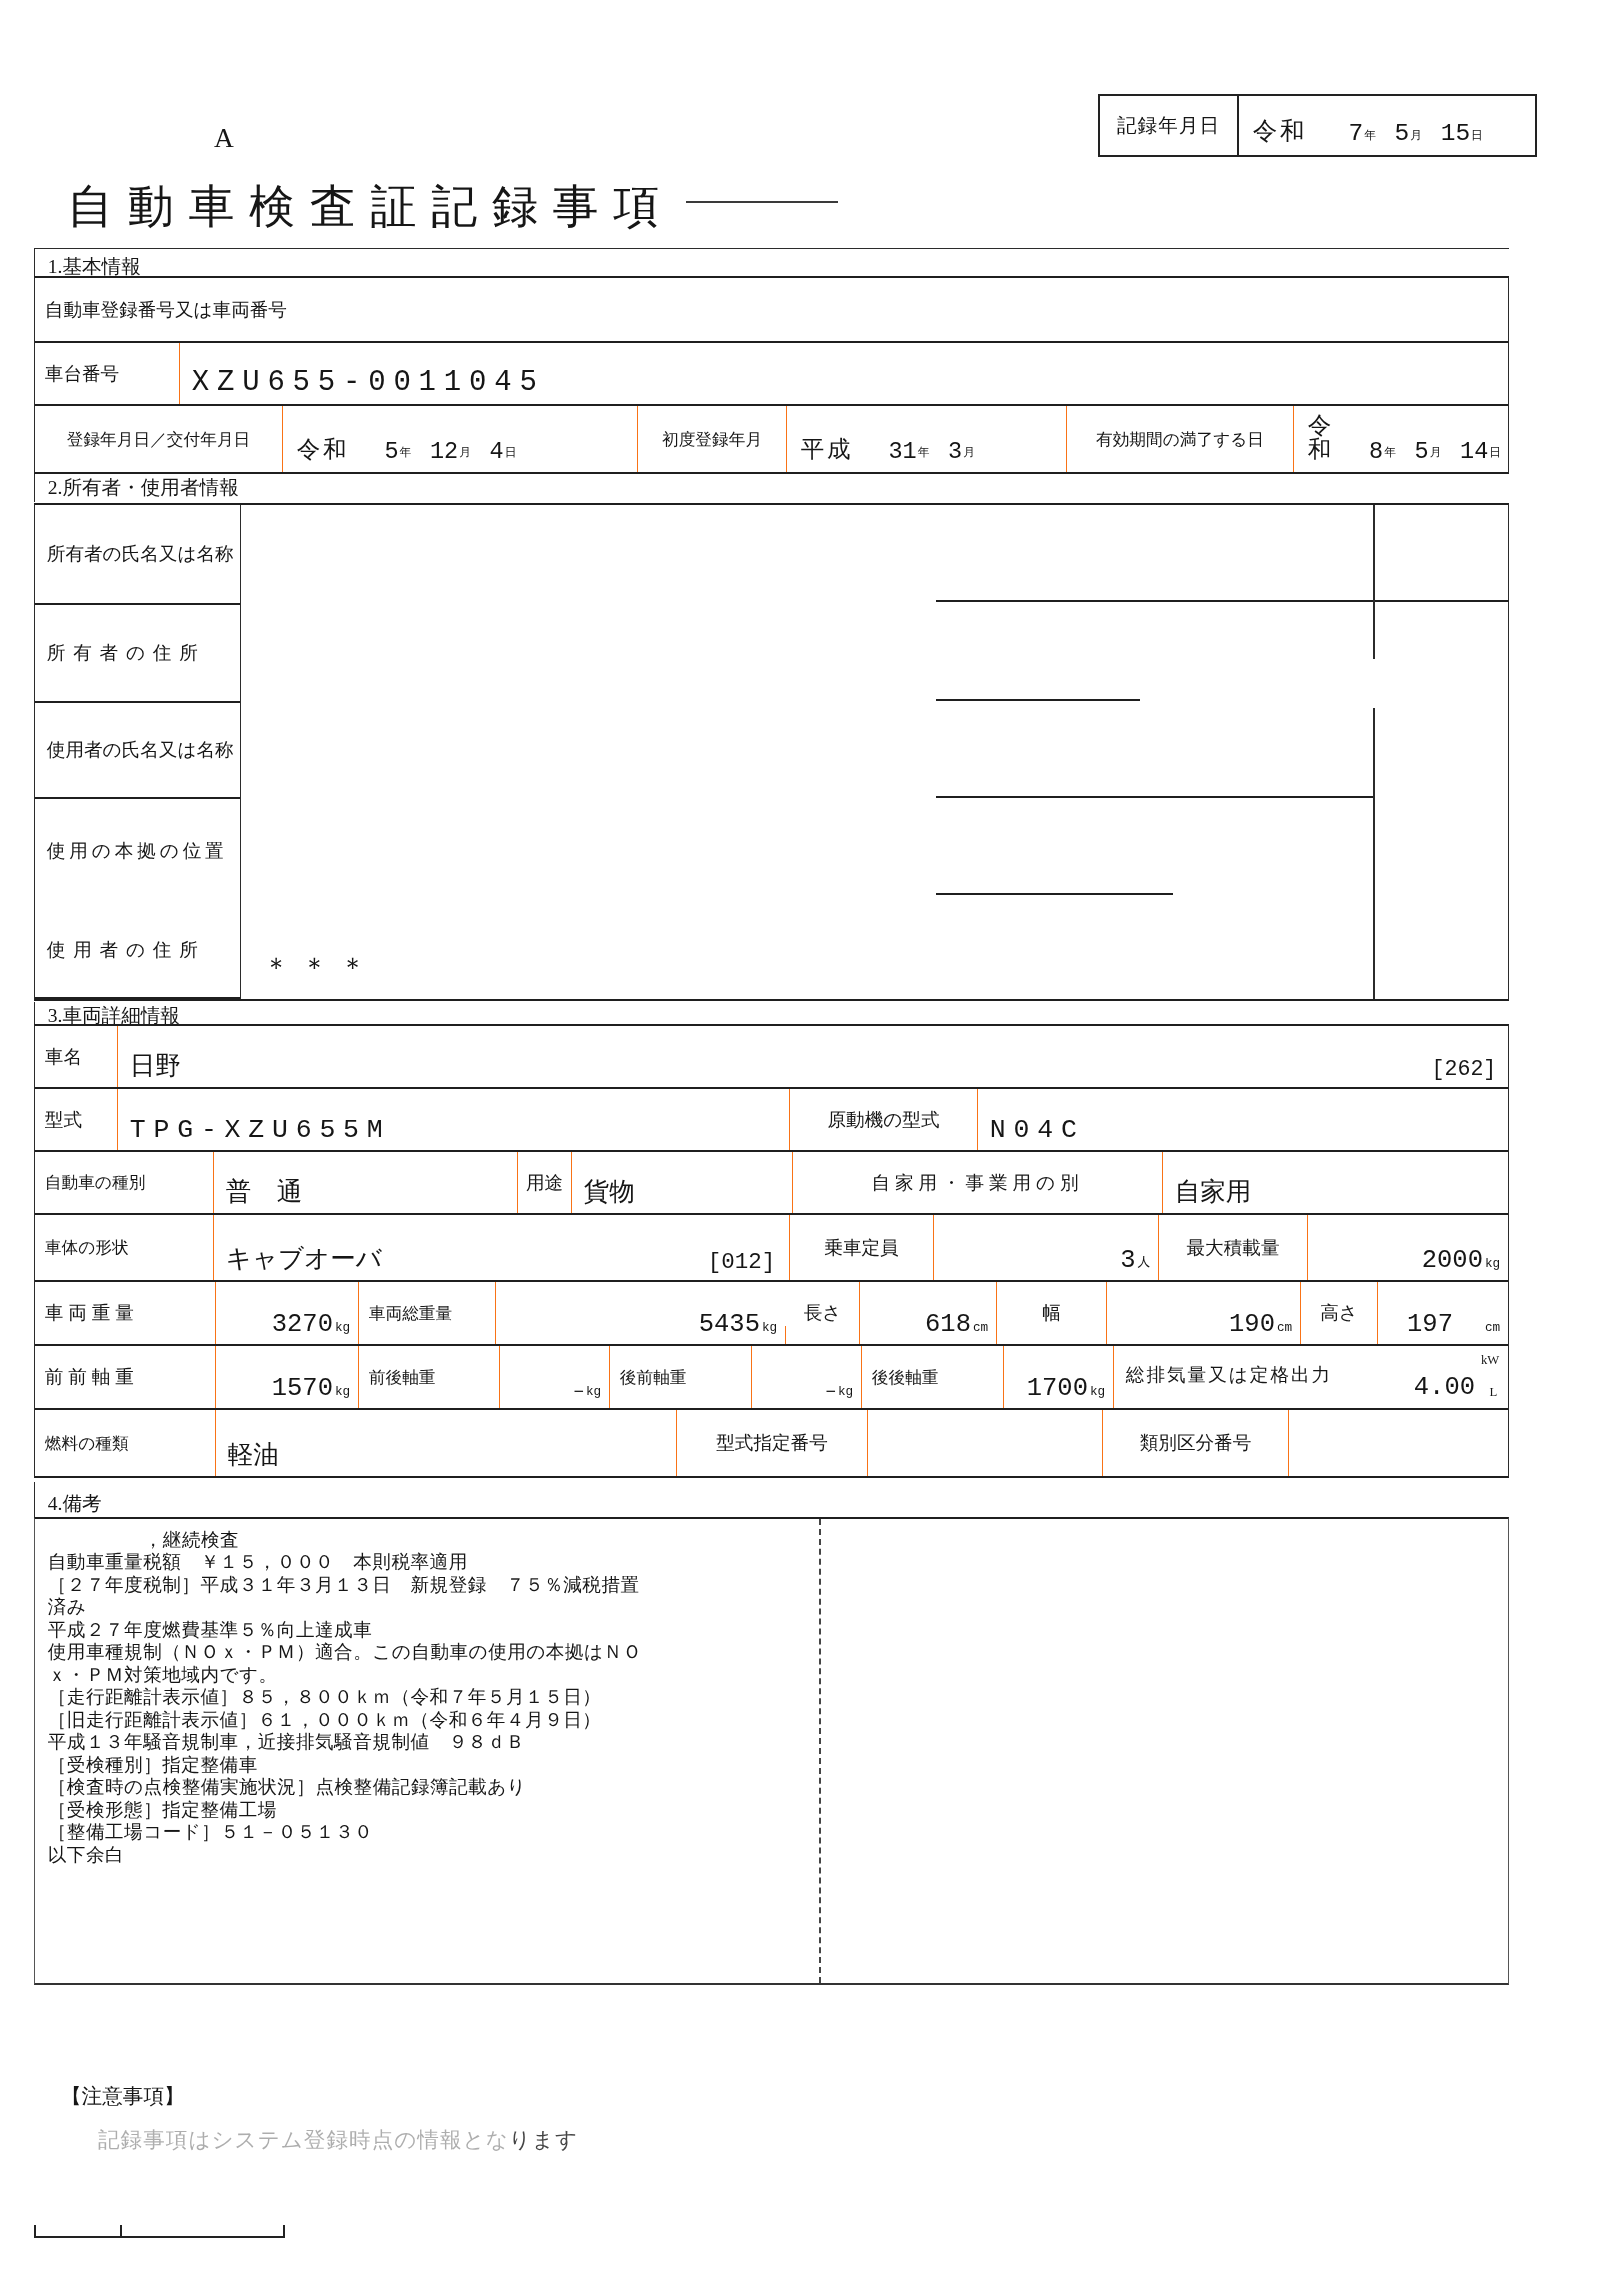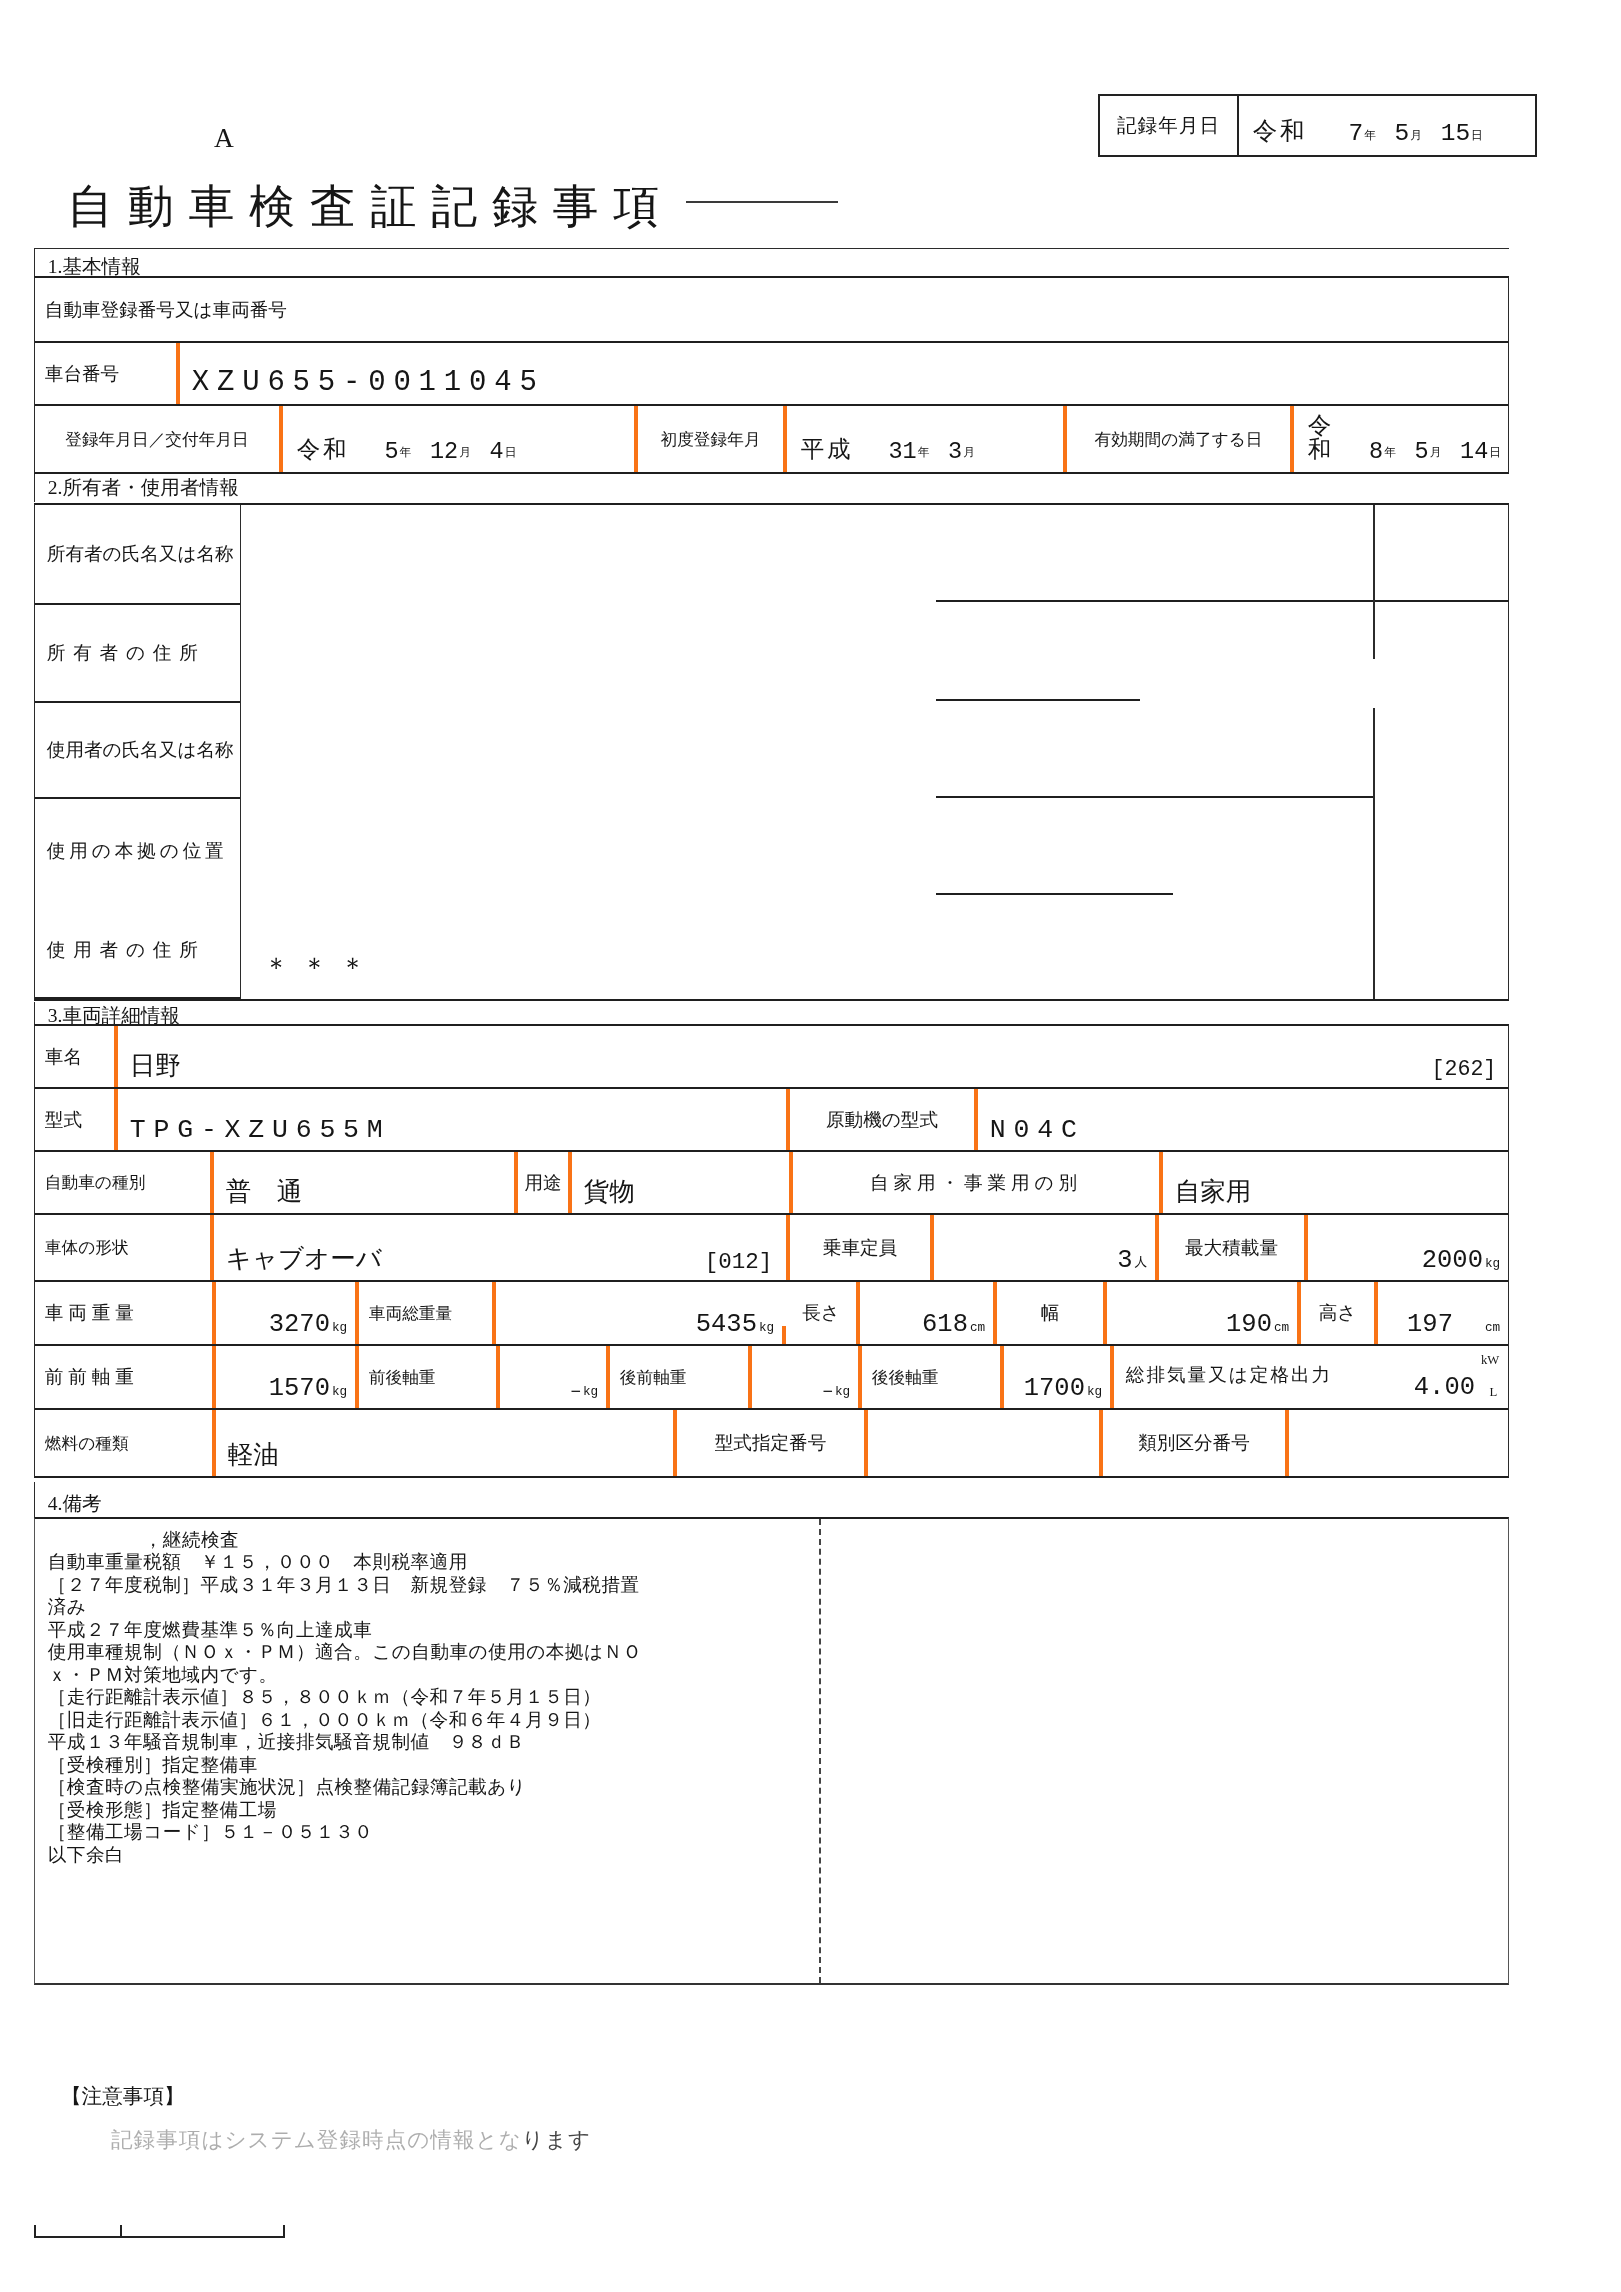--- a/index.html
+++ b/index.html
@@ -9,21 +9,21 @@
   .tab{position:absolute;left:34px;width:1475px;box-sizing:border-box;
        border-left:1px solid #2b2b2b;font-size:19.6px;padding-left:12.7px;color:#161616;}
   .tab.first{border-top:1px solid #2b2b2b;padding-top:3.9px;}
   
   .tbl{position:absolute;left:34px;width:1475px;box-sizing:border-box;background:#fff;
        border:1px solid #2b2b2b;border-top:2.9px solid #1f1f1f;border-bottom:2.9px solid #1f1f1f;
        display:flex;flex-direction:column;}
   .row{display:flex;border-bottom:2.9px solid #1f1f1f;box-sizing:border-box;flex:0 0 auto;}
   .row.last{border-bottom:none;flex:1 1 auto;}
   .c{display:flex;box-sizing:border-box;position:relative;}
-  .br{border-right:4px solid #f97316;}
+  .br{border-right:1px solid #f97316;}
   .lab{font-size:18.6px;align-items:center;padding-left:9.8px;}
   .sp{letter-spacing:4.9px;}
   .ctr{justify-content:center;padding-left:0;text-align:center;}
   .val{font-family:"Liberation Mono","DejaVu Sans Mono",monospace;align-items:flex-end;padding:0 7.8px 6.9px 11.8px;}
   .val .n{font-size:25.5px;line-height:1;}
   .val .u{font-size:12.7px;margin:0 0 2px 2px;}
   .rt{justify-content:flex-end;}
   
   .date{display:flex;align-items:flex-end;padding:0 5.9px 8.8px 13.7px;
         font-family:"Liberation Mono","DejaVu Sans Mono",monospace;}
@@ -60,21 +60,21 @@
   .lu{position:absolute;bottom:7.8px;right:10.8px;font-size:12.7px;}
   
   .rembox{position:absolute;left:34px;top:1517px;width:1475px;height:468px;box-sizing:border-box;
           border:1px solid #555;border-top:2.9px solid #1f1f1f;border-bottom:2px solid #333;}
   .remdiv{position:absolute;left:784px;top:0;height:100%;border-left:2px dashed #444;}
   .remtext{position:absolute;left:12.7px;top:9.8px;width:755px;font-size:18.6px;line-height:22.5px;
            letter-spacing:0.5px;}
   .remtext .indent{padding-left:96px;}
   
   .notice{position:absolute;left:61px;top:2082px;font-size:20.6px;}
-  .faintnote{position:absolute;left:98px;top:2125px;font-size:21.6px;letter-spacing:1px;white-space:nowrap;margin-left:13px;}
+  .faintnote{position:absolute;left:98px;top:2125px;font-size:21.6px;letter-spacing:1px;white-space:nowrap;}
   .faintnote .fa{color:#161616;opacity:0.35;}
   .faintnote .fb{color:#161616;opacity:0.8;}
   .cutbox{position:absolute;left:34px;top:2225px;width:251px;height:12.7px;box-sizing:border-box;
           border-left:2px solid #222;border-right:2px solid #222;border-bottom:2px solid #222;}
   .cutbox .tick{position:absolute;left:84px;top:0;width:2px;height:100%;background:#222;}
 </style>
 </head>
 <body>
 
 <div class="page">

